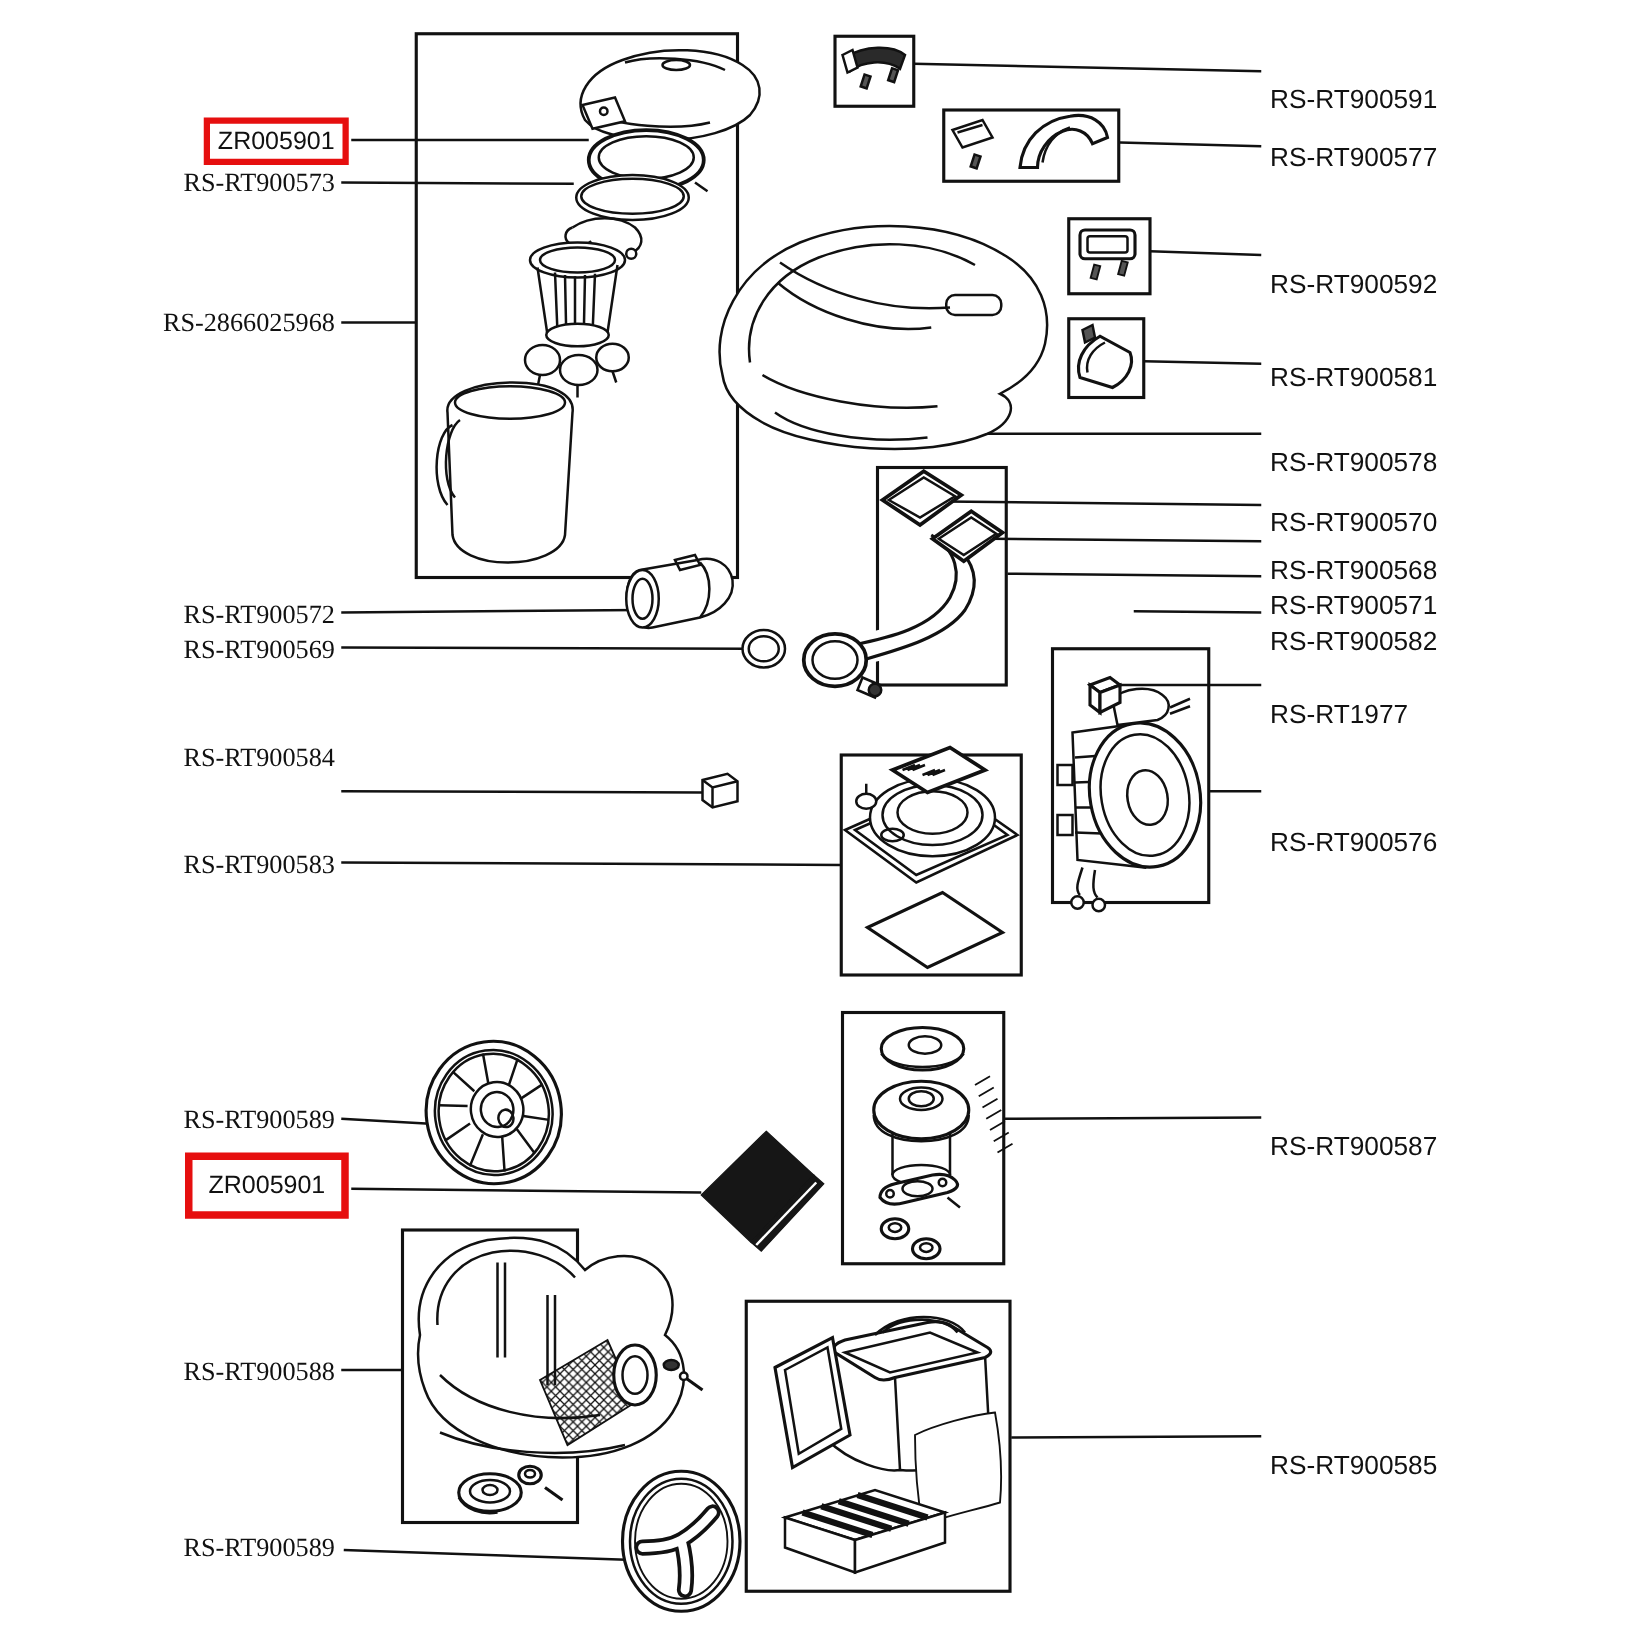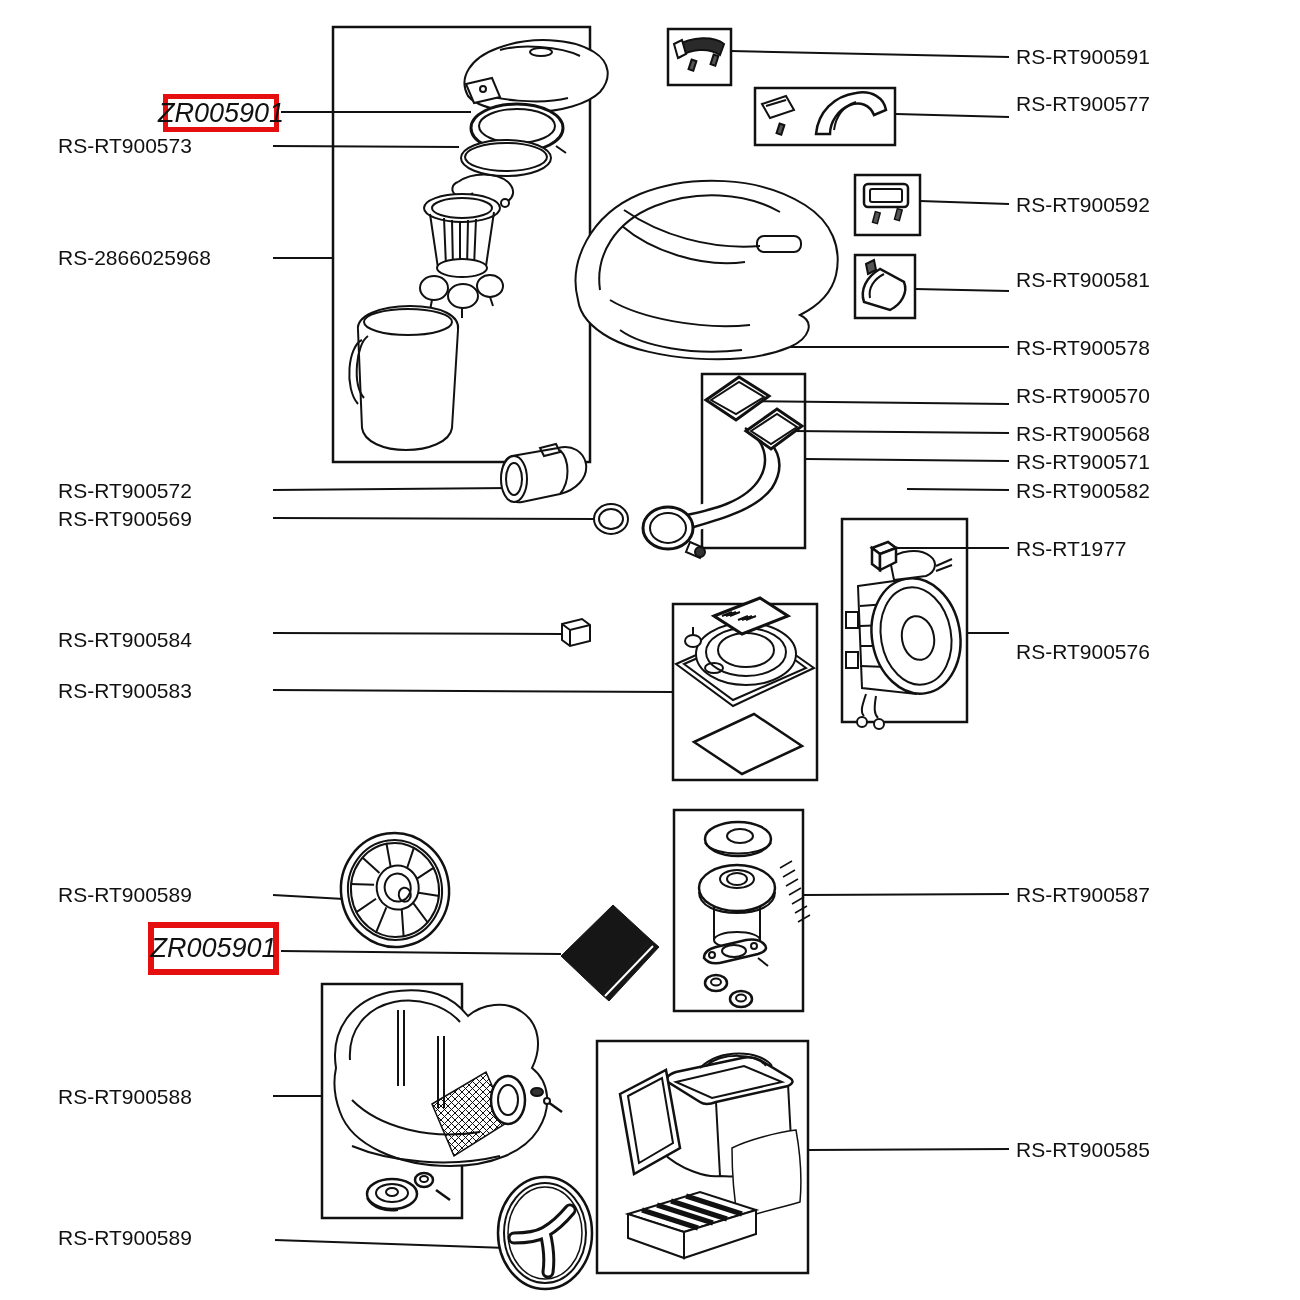--- a/index.html
+++ b/index.html
@@ -1,23 +1,23 @@
 <!DOCTYPE html>
 <html><head>
 <meta charset="utf-8">
 <style>
   html,body{margin:0;padding:0;background:#ffffff;}
   .stage{position:relative;width:1300px;height:1300px;background:#ffffff;overflow:hidden;
          font-family:"Liberation Sans", sans-serif;}
   svg{position:absolute;left:0;top:0;}
   .lbl{position:absolute;font-size:21px;line-height:24px;color:#111;white-space:nowrap;}
-  .lbl-l{left:58px;width:210px;text-align:left;}
-  .lbl-r{left:1016px;text-align:center;}
+  .lbl-l{left:58px;width:210px;text-align:right;font-family:Liberation Serif, serif;}
+  .lbl-r{left:1016px;text-align:center;margin-top:23px;}
   .hl{position:absolute;border:5px solid #e60f0f;display:flex;align-items:center;
-      justify-content:center;font-size:27px;color:#111;box-sizing:border-box;background:#fff;font-style:italic;}
+      justify-content:center;font-size:20px;color:#111;box-sizing:border-box;background:#fff;}
 </style>
 </head>
 <body>
 
 <div class="stage">
 
 <svg width="1300" height="1300" viewBox="0 0 1300 1300">
   <defs>
     <pattern id="xh" patternUnits="userSpaceOnUse" width="7" height="7">
       <path d="M0,7 L7,0 M0,0 L7,7" stroke="#111" stroke-width="1"></path>
@@ -284,21 +284,21 @@
   </g>
 </svg>
 
   <div class="hl" style="left:163px;top:94px;width:116px;height:38px;">
     <span>ZR005901</span>
   </div>
   <div class="lbl lbl-l" style="top:134px">RS-RT900573</div>
   <div class="lbl lbl-l" style="top:246px">RS-2866025968</div>
   <div class="lbl lbl-l" style="top:479px">RS-RT900572</div>
   <div class="lbl lbl-l" style="top:507px">RS-RT900569</div>
-  <div class="lbl lbl-l" style="top:628px">RS-RT900584</div>
+  <div class="lbl lbl-l" style="top:594px">RS-RT900584</div>
   <div class="lbl lbl-l" style="top:679px">RS-RT900583</div>
   <div class="lbl lbl-l" style="top:883px">RS-RT900589</div>
   <div class="hl" style="left:148px;top:922px;width:131px;height:53px;border-width:6px;">
     <span>ZR005901</span>
   </div>
   <div class="lbl lbl-l" style="top:1085px">RS-RT900588</div>
   <div class="lbl lbl-l" style="top:1226px">RS-RT900589</div>
 
   <div class="lbl lbl-r" style="top:45px">RS-RT900591</div>
   <div class="lbl lbl-r" style="top:92px">RS-RT900577</div>

